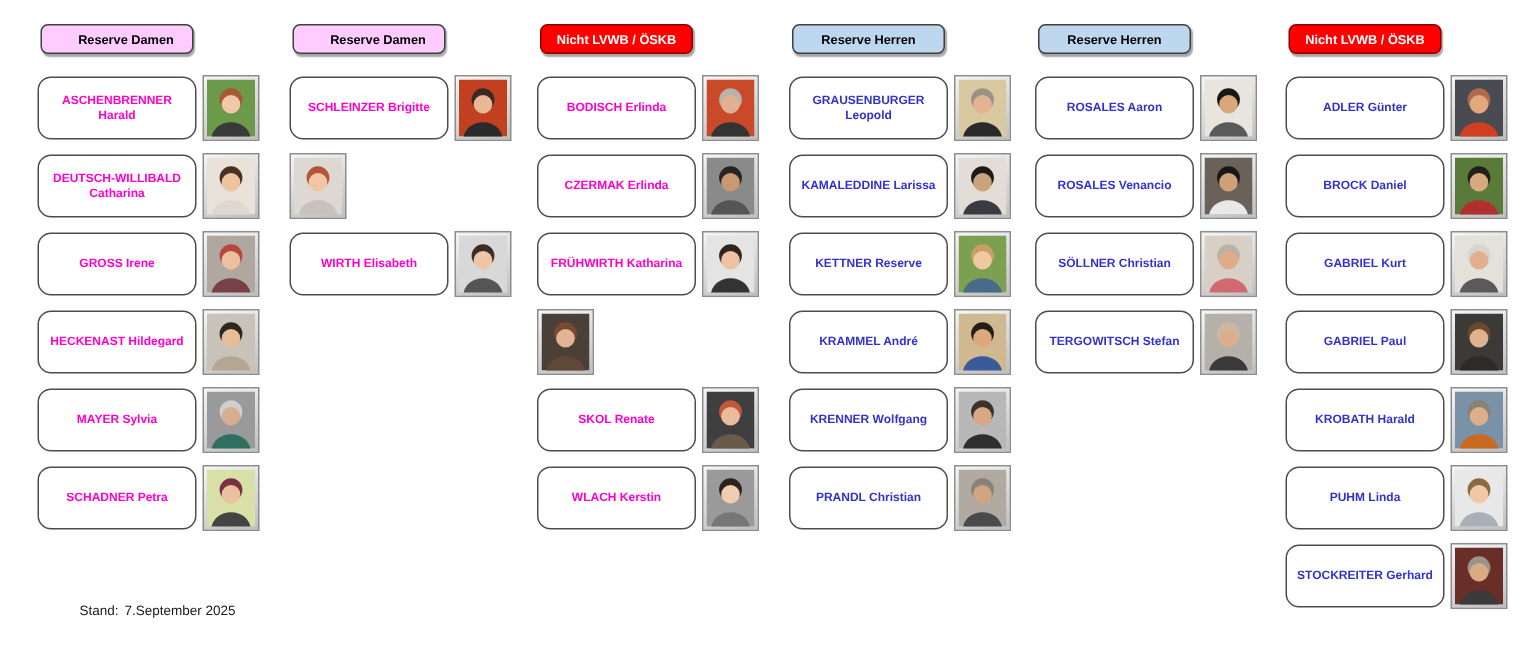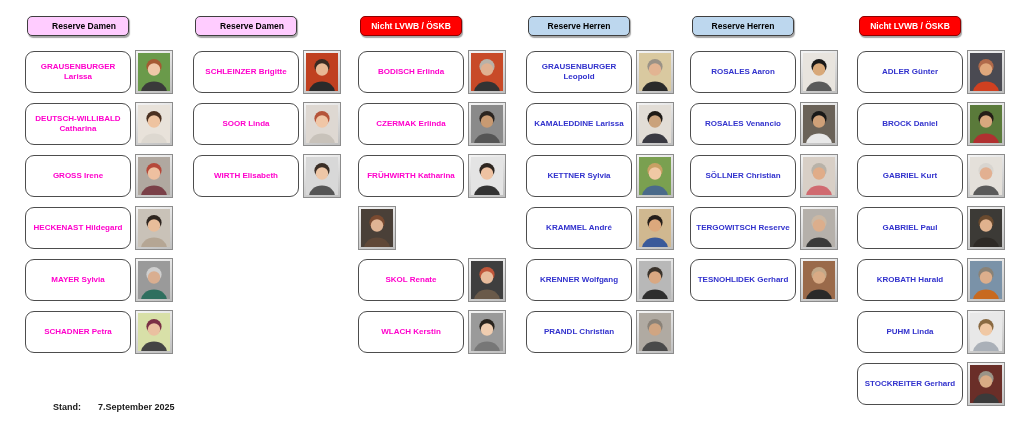--- a/index.html
+++ b/index.html
@@ -44,35 +44,35 @@
     width:38px;height:44px;
     margin-top:-1px;
     border:1px solid #8c8c8c;
     padding:2px;
     background:linear-gradient(160deg,#f5f5f5,#bfbfbf);
     flex:0 0 auto;
   }
   .photo svg{display:block;width:100%;height:100%;}
   .footer{
     position:absolute;left:53px;top:402px;
-    display:flex;gap:17px;
-    font-size:9px;font-weight:bold;color:#1a1a1a;
+    display:flex;gap:4px;
+    font-size:9px;font-weight:normal;color:#1a1a1a;
     white-space:nowrap;
   }
 </style>
 </head>
 <body>
 
 <div class="page">
   <div id="columns-root">
       <div class="column" style="left: 25px;">
         <div class="col-header pink">Reserve Damen</div>
         <div class="member">
           <div class="name-box female">
-            <span>GRAUSENBURGER Larissa</span>
+            <span>ASCHENBRENNER Harald</span>
           </div>
           <div class="photo">
             <svg viewBox="0 0 32 38" preserveAspectRatio="none" xmlns="http://www.w3.org/2000/svg">
               <rect width="32" height="38" fill="#6a9a4a"></rect>
               <circle cx="16" cy="13.5" r="7.6" fill="#a55a32"></circle>
               <circle cx="16" cy="16.5" r="6.2" fill="#f0c8a8"></circle>
               <ellipse cx="16" cy="39.5" rx="13" ry="11" fill="#3a3a3a"></ellipse>
             </svg>
           </div>
         </div>
@@ -151,23 +151,20 @@
           <div class="photo">
             <svg viewBox="0 0 32 38" preserveAspectRatio="none" xmlns="http://www.w3.org/2000/svg">
               <rect width="32" height="38" fill="#c04020"></rect>
               <circle cx="16" cy="13.5" r="7.6" fill="#3a2a22"></circle>
               <circle cx="16" cy="16.5" r="6.2" fill="#e8b894"></circle>
               <ellipse cx="16" cy="39.5" rx="13" ry="11" fill="#2a2a2a"></ellipse>
             </svg>
           </div>
         </div>
         <div class="member">
-          <div class="name-box female">
-            <span>SOOR Linda</span>
-          </div>
           <div class="photo">
             <svg viewBox="0 0 32 38" preserveAspectRatio="none" xmlns="http://www.w3.org/2000/svg">
               <rect width="32" height="38" fill="#ded8d2"></rect>
               <circle cx="16" cy="13.5" r="7.6" fill="#b5543a"></circle>
               <circle cx="16" cy="16.5" r="6.2" fill="#f0c6a6"></circle>
               <ellipse cx="16" cy="39.5" rx="13" ry="11" fill="#c8c2ba"></ellipse>
             </svg>
           </div>
         </div>
         <div class="member">
@@ -285,21 +282,21 @@
             <svg viewBox="0 0 32 38" preserveAspectRatio="none" xmlns="http://www.w3.org/2000/svg">
               <rect width="32" height="38" fill="#e2ddd6"></rect>
               <circle cx="16" cy="13.5" r="7.6" fill="#1e1a16"></circle>
               <circle cx="16" cy="16.5" r="6.2" fill="#caa27c"></circle>
               <ellipse cx="16" cy="39.5" rx="13" ry="11" fill="#3a3a42"></ellipse>
             </svg>
           </div>
         </div>
         <div class="member">
           <div class="name-box male">
-            <span>KETTNER Sylvia</span>
+            <span>KETTNER Reserve</span>
           </div>
           <div class="photo">
             <svg viewBox="0 0 32 38" preserveAspectRatio="none" xmlns="http://www.w3.org/2000/svg">
               <rect width="32" height="38" fill="#7aa050"></rect>
               <circle cx="16" cy="13.5" r="7.6" fill="#c8a064"></circle>
               <circle cx="16" cy="16.5" r="6.2" fill="#f0c8a4"></circle>
               <ellipse cx="16" cy="39.5" rx="13" ry="11" fill="#4a6a8a"></ellipse>
             </svg>
           </div>
         </div>
@@ -379,41 +376,28 @@
             <svg viewBox="0 0 32 38" preserveAspectRatio="none" xmlns="http://www.w3.org/2000/svg">
               <rect width="32" height="38" fill="#d8cfc6"></rect>
               <circle cx="16" cy="13.5" r="7.6" fill="#b8b2a8"></circle>
               <circle cx="16" cy="16.5" r="6.2" fill="#e0ac88"></circle>
               <ellipse cx="16" cy="39.5" rx="13" ry="11" fill="#d06a70"></ellipse>
             </svg>
           </div>
         </div>
         <div class="member">
           <div class="name-box male">
-            <span>TERGOWITSCH Reserve</span>
+            <span>TERGOWITSCH Stefan</span>
           </div>
           <div class="photo">
             <svg viewBox="0 0 32 38" preserveAspectRatio="none" xmlns="http://www.w3.org/2000/svg">
               <rect width="32" height="38" fill="#b5b0aa"></rect>
               <circle cx="16" cy="13.5" r="7.6" fill="#cbb8a4"></circle>
               <circle cx="16" cy="16.5" r="6.2" fill="#dcae8c"></circle>
               <ellipse cx="16" cy="39.5" rx="13" ry="11" fill="#3a3a3a"></ellipse>
-            </svg>
-          </div>
-        </div>
-        <div class="member">
-          <div class="name-box male">
-            <span>TESNOHLIDEK Gerhard</span>
-          </div>
-          <div class="photo">
-            <svg viewBox="0 0 32 38" preserveAspectRatio="none" xmlns="http://www.w3.org/2000/svg">
-              <rect width="32" height="38" fill="#9a6a4a"></rect>
-              <circle cx="16" cy="13.5" r="7.6" fill="#c2a888"></circle>
-              <circle cx="16" cy="16.5" r="6.2" fill="#d9ab85"></circle>
-              <ellipse cx="16" cy="39.5" rx="13" ry="11" fill="#2a2a2a"></ellipse>
             </svg>
           </div>
         </div>
       </div>
       <div class="column" style="left: 857px;">
         <div class="col-header red">Nicht LVWB / ÖSKB</div>
         <div class="member">
           <div class="name-box male">
             <span>ADLER Günter</span>
           </div>

